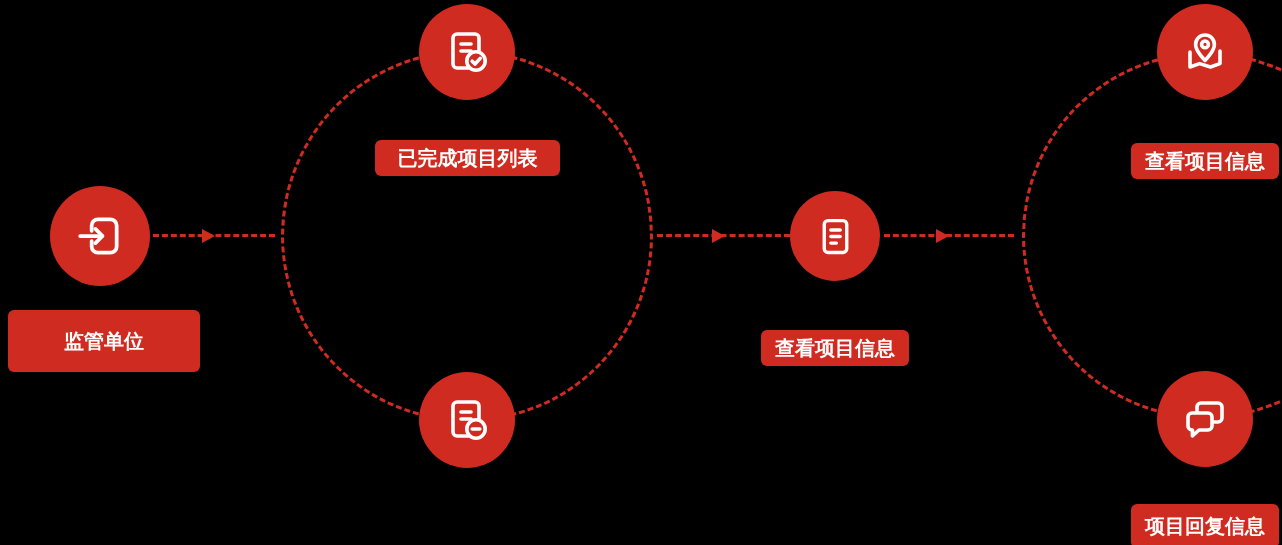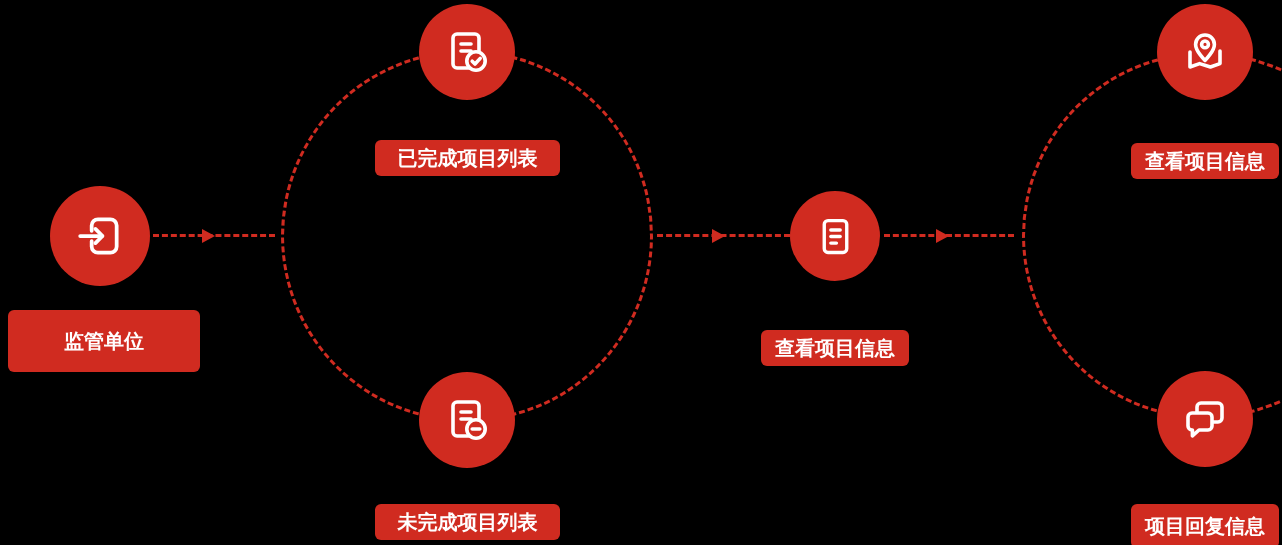--- a/index.html
+++ b/index.html
@@ -93,21 +93,20 @@
     <span style="display:contents;">
       <svg viewBox="0 0 24 24">
         <rect x="5" y="3" width="13" height="17" rx="2"></rect>
         <line x1="9" y1="8" x2="14" y2="8"></line>
         <line x1="9" y1="11.5" x2="14" y2="11.5"></line>
         <circle cx="16.5" cy="16.5" r="4.6" fill="var(--accent)"></circle>
         <line x1="14.6" y1="16.5" x2="18.4" y2="16.5"></line>
       </svg>
     </span>
   </div>
-  <div class="pill" style="left:375px;top:504px;width:185px;height:36px;">未完成项目列表</div>
 
   <div class="dash-line" style="left:657px;top:234px;width:133px;"></div>
   <div class="arrowhead" style="left:712px;top:229px;"></div>
 
   <div class="node" style="left:790px;top:191px;width:90px;height:90px;">
     <span style="display:contents;">
       <svg viewBox="0 0 24 24">
         <rect x="6" y="3.5" width="12" height="17" rx="2"></rect>
         <line x1="9.5" y1="8.5" x2="14.5" y2="8.5"></line>
         <line x1="9.5" y1="12" x2="14.5" y2="12"></line>

